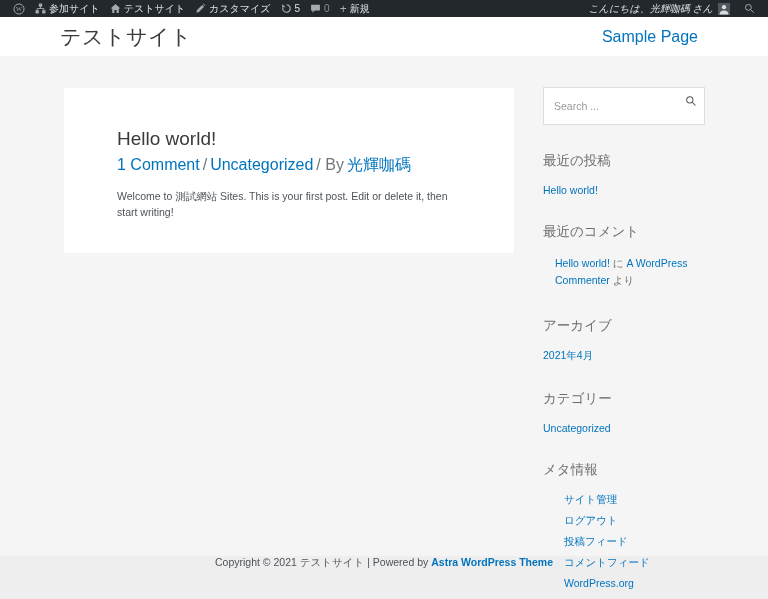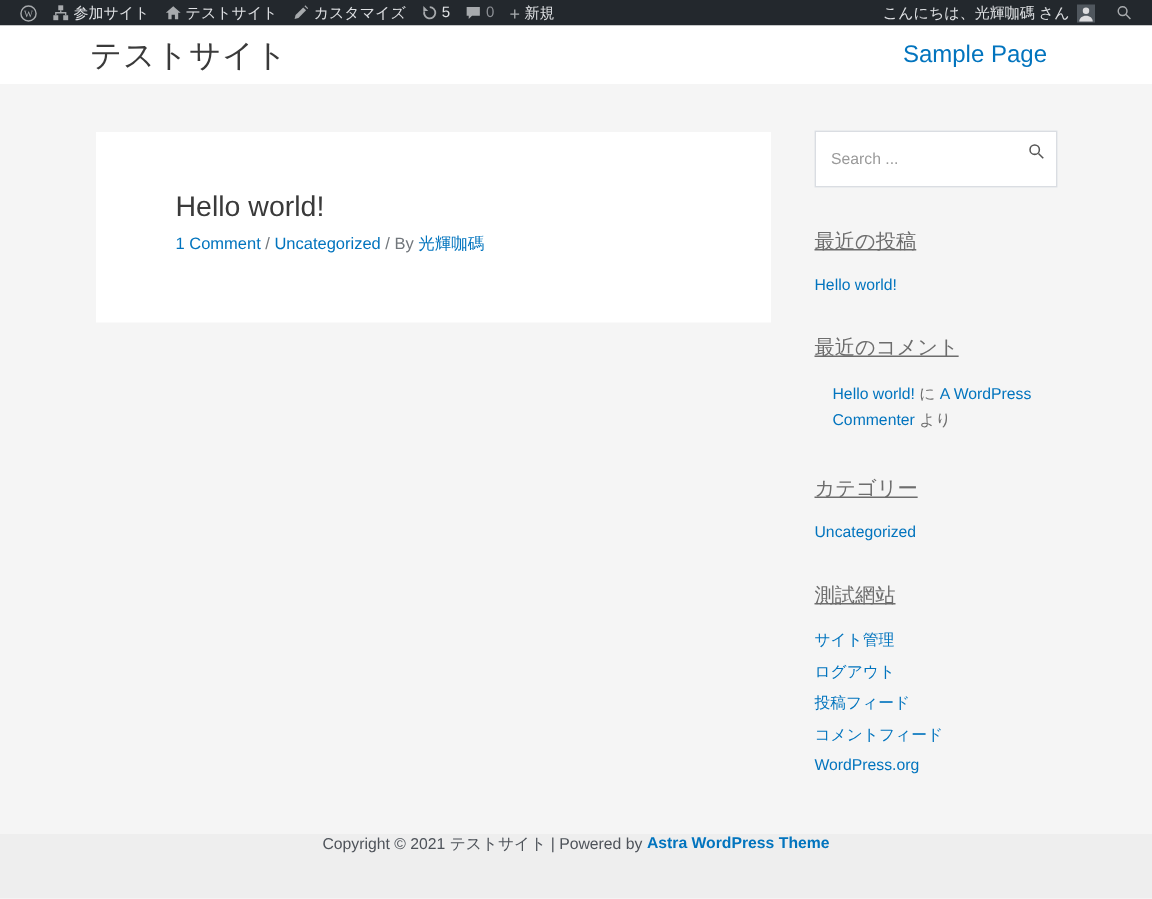--- a/index.html
+++ b/index.html
@@ -21,21 +21,21 @@
     font-size:10px; color:#dfe1e4;
   }
   .ab-item {
     display:flex; align-items:center; gap:3px;
     padding:0 5px; height:17px;
     color:#dfe1e4; text-decoration:none; white-space:nowrap;
     cursor:pointer;
   }
   .ab-item .ico { color:#a7aaad; display:flex; align-items:center; }
   .ab-count-muted { color:#8c8f94; }
-  .ab-right { margin-left:auto; display:flex; gap:4px; }
+  .ab-right { margin-left:auto; display:flex; gap:4px;font-style:italic; }
   .ab-greeting { color:#dfe1e4; white-space:nowrap; padding-right:2px; }
   .ab-avatar {
     width:12px; height:12px; background:#50575e;
     display:inline-flex; align-items:flex-end; justify-content:center;
     overflow:hidden;
   }
   .ab-plus { font-size:12px; color:#a7aaad; line-height:1; }
 
   
   .site-header {
@@ -56,21 +56,21 @@
   
   .page-body { position:relative; flex:1 1 auto; background:#f5f5f5; }
 
   .content-card {
     position:absolute; left:64px; top:32px;
     width:450px;
     background:#ffffff;
     padding:40px 53px 32px 53px;
   }
   .post-title { font-size:19px; font-weight:500; color:#3a3a3a; margin:0 0 5px 0; }
-  .post-meta { font-size:11px; margin:0 0 13px 0; color:#0274be; }
+  .post-meta { font-size:16px; margin:0 0 13px 0; color:#0274be; }
   .post-meta a { color:#0274be; text-decoration:none; cursor:pointer; }
   .post-meta .sep { color:#72777c; margin:0 3px; }
   .post-excerpt { font-size:10.5px; color:#4e535a; margin:0; line-height:1.5; }
 
   
   .sidebar { position:absolute; left:543px; top:31px; width:162px; }
   .search-form { position:relative; width:100%; }
   .search-input {
     width:100%; height:38px;
     border:1px solid #dadde2; background:#fff;
@@ -82,25 +82,24 @@
   .search-input::placeholder { color:#9a9a9a; }
   .search-btn {
     position:absolute; right:8px; top:8px;
     background:none; border:none; padding:0; margin:0;
     color:#555; cursor:pointer; line-height:0;
   }
   .widget { margin-top:27px; }
   .widget-title {
     font-size:13.5px; font-weight:400; color:#6d6d6d;
     margin:0 0 14px 0;
-    text-decoration:underline;
   }
   .widget a { font-size:10.5px; color:#0274be; text-decoration:none; cursor:pointer; }
   .widget .w-link { display:block; margin-bottom:8px; }
-  .widget-meta .w-link { margin-bottom:7px; }
+  .widget-meta .w-link { margin-bottom:7px;margin-left:21px; }
   .comment-line { font-size:10.5px; color:#6d6d6d; line-height:1.65; margin:12px; }
 
   
   .site-footer {
     height:43px; flex:0 0 43px;
     background:#eeeeee;
     display:flex; justify-content:center;
     font-size:10.5px; color:#4e535a;
   }
   .site-footer a { color:#0274be; text-decoration:none; margin-left:3px; cursor:pointer;font-weight:bold; }
@@ -195,20 +194,21 @@
   </div>
 </div>
 
 <div class="page-body">
 
   <div class="content-card">
     <h1 class="post-title">Hello world!</h1>
     <p class="post-meta">
       <a>1 Comment</a><span class="sep">/</span><a>Uncategorized</a><span class="sep">/ By</span><a>光輝咖碼</a>
     </p>
+    <p class="post-excerpt">Welcome to 測試網站 Sites. This is your first post. Edit or delete it, then start writing!</p>
   </div>
 
   <div class="sidebar">
 
     <div class="search-form">
       <input class="search-input" type="text" placeholder="Search ..." style="">
       <button class="search-btn">
         <span>
           <svg width="12" height="12" viewBox="0 0 20 20">
               <circle cx="8" cy="8" r="5.2" fill="none" stroke="currentColor" stroke-width="1.7"></circle>
@@ -226,28 +226,32 @@
     <div class="widget">
       <h2 class="widget-title">最近のコメント</h2>
       <p class="comment-line">
         <a>Hello world!</a>
         <span>に</span>
         <a>A WordPress Commenter</a>
         <span>より</span>
       </p>
     </div>
 
+    <div class="widget">
+      <h2 class="widget-title">アーカイブ</h2>
+      <a class="w-link">2021年4月</a>
+    </div>
 
     <div class="widget">
       <h2 class="widget-title">カテゴリー</h2>
       <a class="w-link">Uncategorized</a>
     </div>
 
     <div class="widget widget-meta">
-      <h2 class="widget-title">測試網站</h2>
+      <h2 class="widget-title">メタ情報</h2>
       <a class="w-link">サイト管理</a>
       <a class="w-link">ログアウト</a>
       <a class="w-link">投稿フィード</a>
       <a class="w-link">コメントフィード</a>
       <a class="w-link">WordPress.org</a>
     </div>
 
   </div>
 </div>
 

